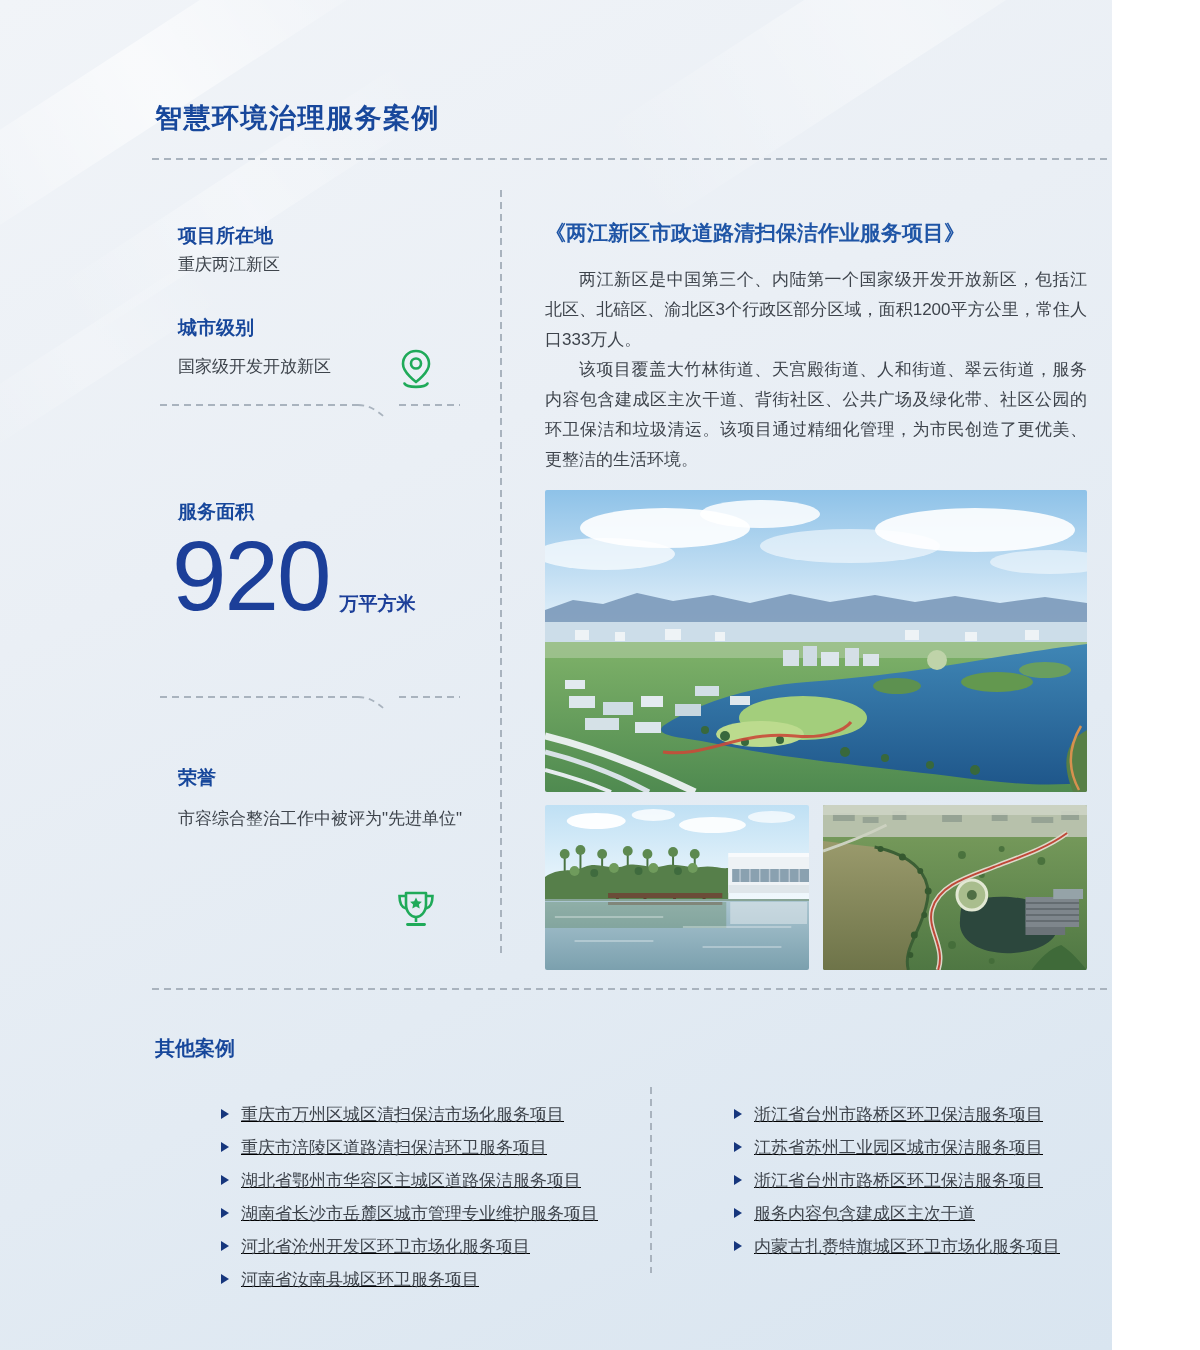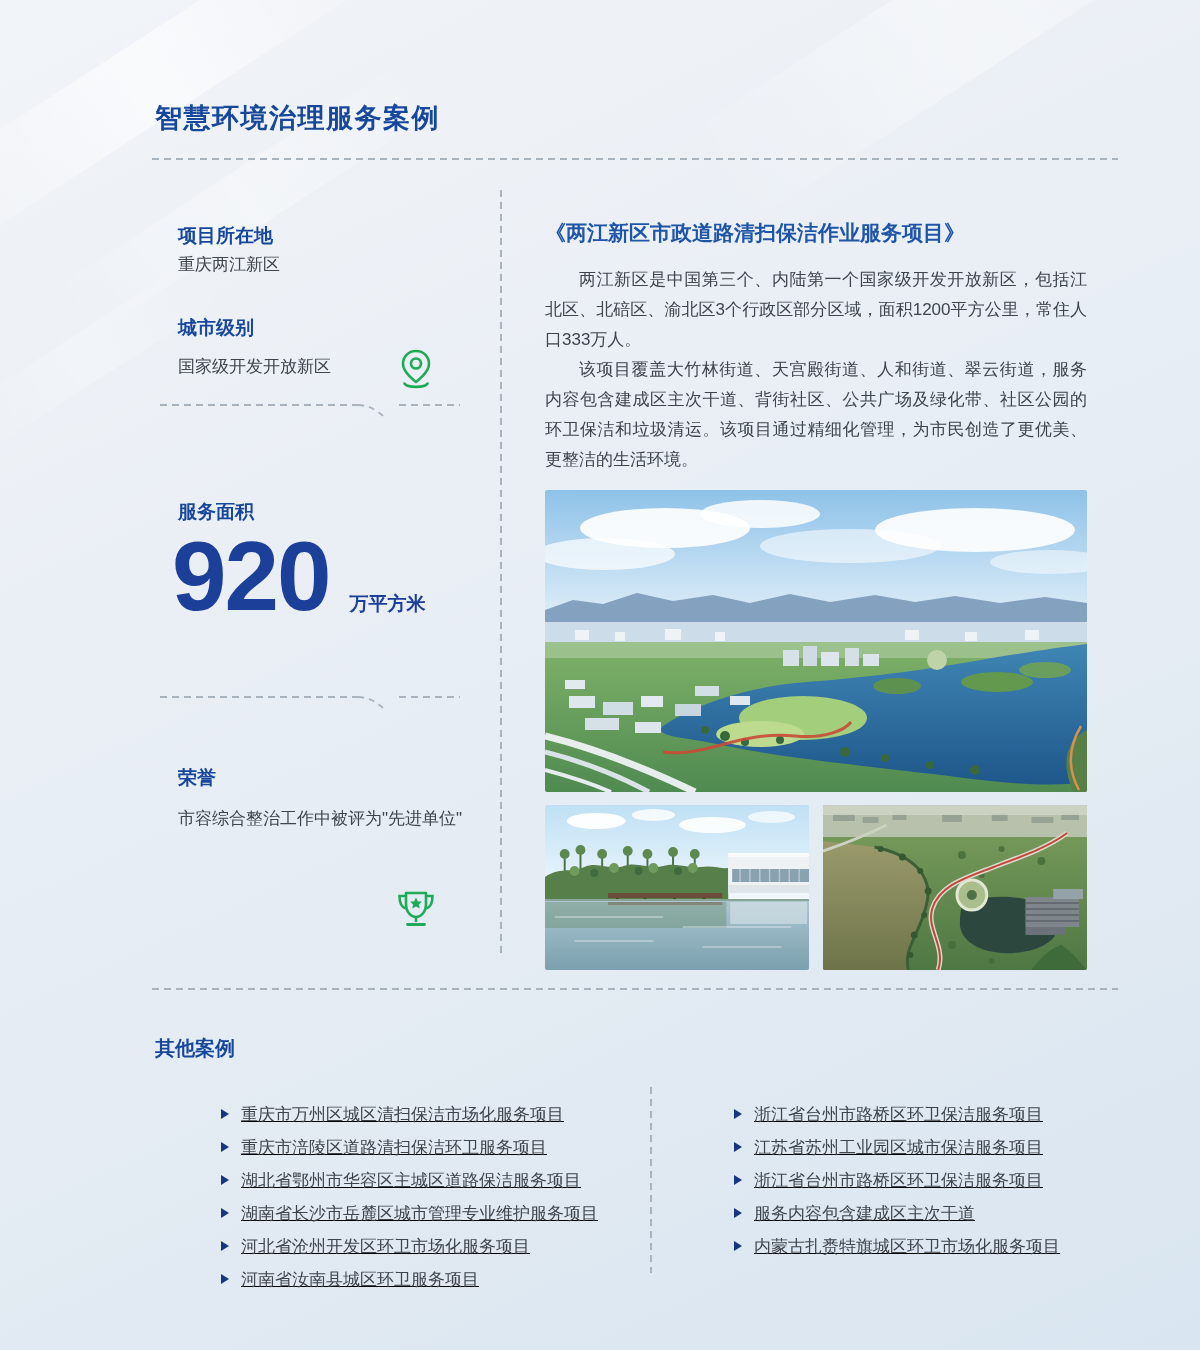--- a/index.html
+++ b/index.html
@@ -1,17 +1,17 @@
 <!DOCTYPE html>
 <html><head>
 <meta charset="utf-8">
 <style>
   html,body{margin:0;padding:0;}
   body{width:1200px;height:1350px;font-family:"Liberation Sans","DejaVu Sans",sans-serif;}
-  .page{position:relative;width:1200px;height:1350px;overflow:hidden;
+  .page{position:relative;width:1112px;height:1350px;overflow:hidden;
         background:linear-gradient(155deg,#f1f4f8 0%,#eaeff5 35%,#e3ebf3 65%,#d9e5f0 100%);}
   
   .streak{position:absolute;background:linear-gradient(90deg,rgba(255,255,255,0) 0%,rgba(255,255,255,.6) 50%,rgba(255,255,255,0) 100%);transform:rotate(-33deg);border-radius:40px;}
   .s1{width:540px;height:80px;top:40px;left:-120px;}
   .s2{width:430px;height:60px;top:170px;left:30px;opacity:.55;}
   .s3{width:620px;height:110px;top:-40px;right:-80px;opacity:.65;}
   .s4{width:300px;height:50px;top:330px;left:-60px;opacity:.4;}
 
   .layer{position:absolute;z-index:2;}
 
@@ -32,22 +32,22 @@
   .pos-loc-label{top:14px;}
   .pos-loc-value{top:46px;}
   .pos-city-label{top:106px;}
   .pos-city-value{top:148px;}
   .pin-icon{position:absolute;left:240px;top:156px;}
   .sdiv{position:absolute;left:3px;}
   .sdiv1{top:206px;}
   .sdiv2{top:498px;}
   .pos-area-label{top:290px;}
   .big-number{position:absolute;left:17px;top:336px;white-space:nowrap;}
-  .big-number .num{font-size:98px;line-height:100px;font-weight:bold;color:#1c3f99;letter-spacing:-2px;}
-  .big-number .unit{font-size:19px;font-weight:bold;color:#1c3f99;margin-left:20px;}
+  .big-number .num{font-size:98px;line-height:100px;font-weight:normal;color:#1c3f99;letter-spacing:-2px;}
+  .big-number .unit{font-size:19px;font-weight:bold;color:#1c3f99;margin-left:10px;}
   .pos-honor-label{top:556px;}
   .pos-honor-value{top:600px;width:310px;}
   .trophy-icon{position:absolute;left:238px;top:696px;}
 
   
   .main{left:545px;top:190px;width:542px;}
   .project-title{font-size:21px;font-weight:bold;color:#1f55a6;padding-top:12px;}
   .main p{margin:14px 0 0;font-size:17px;line-height:30px;color:#3e444c;text-indent:2em;text-align:justify;}
   .main p + p{margin-top:0;}
   figure{margin:0;}

